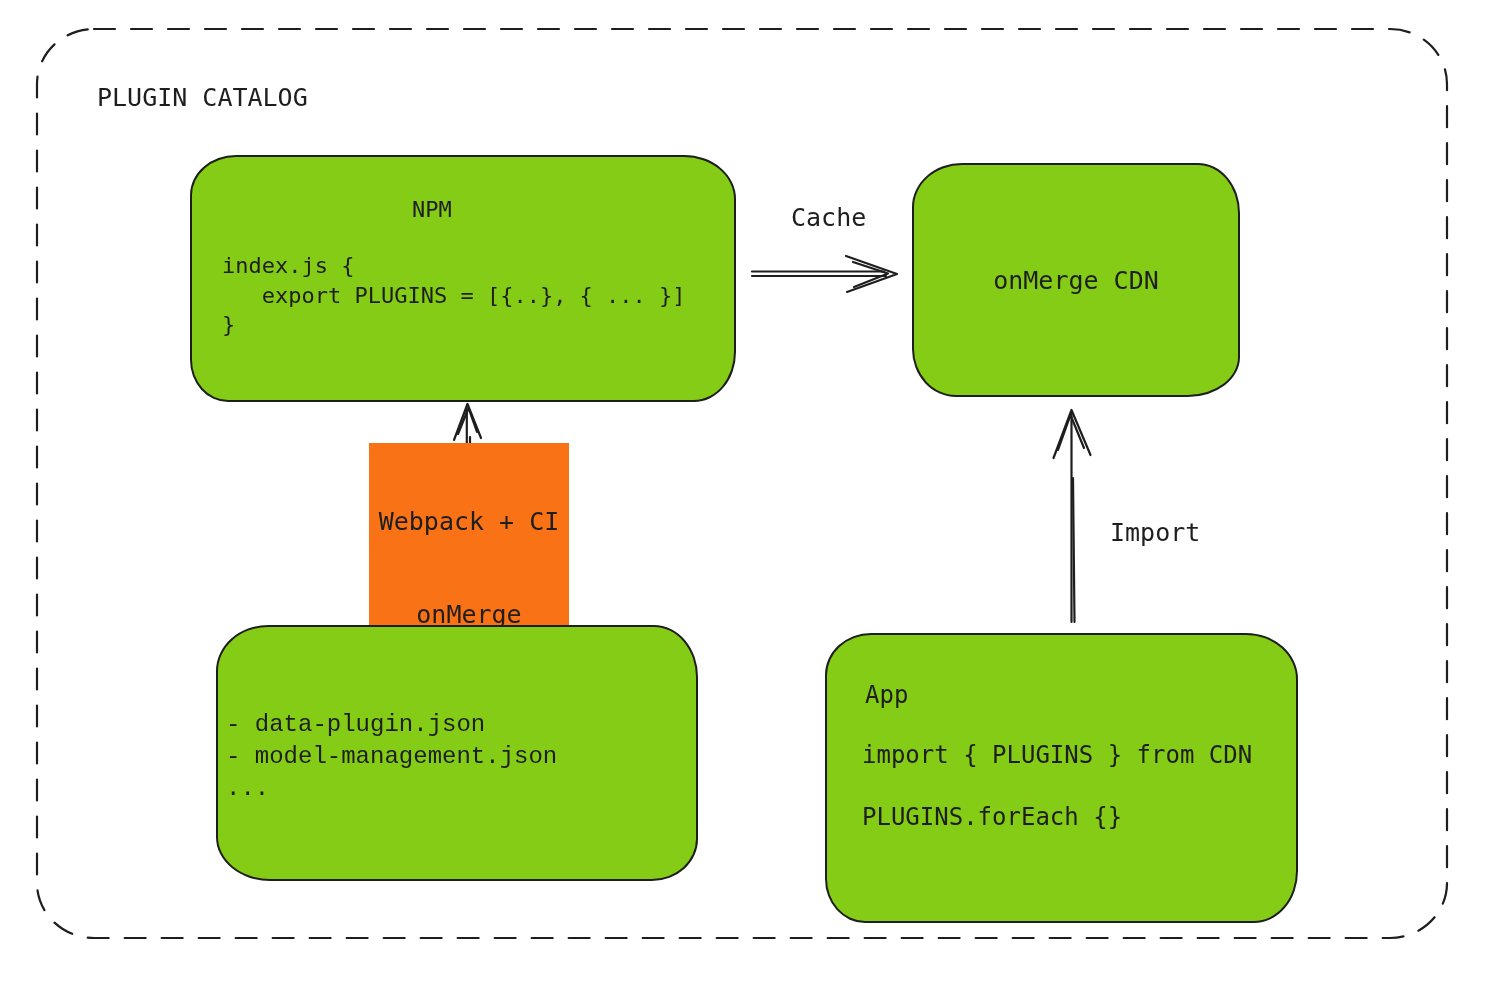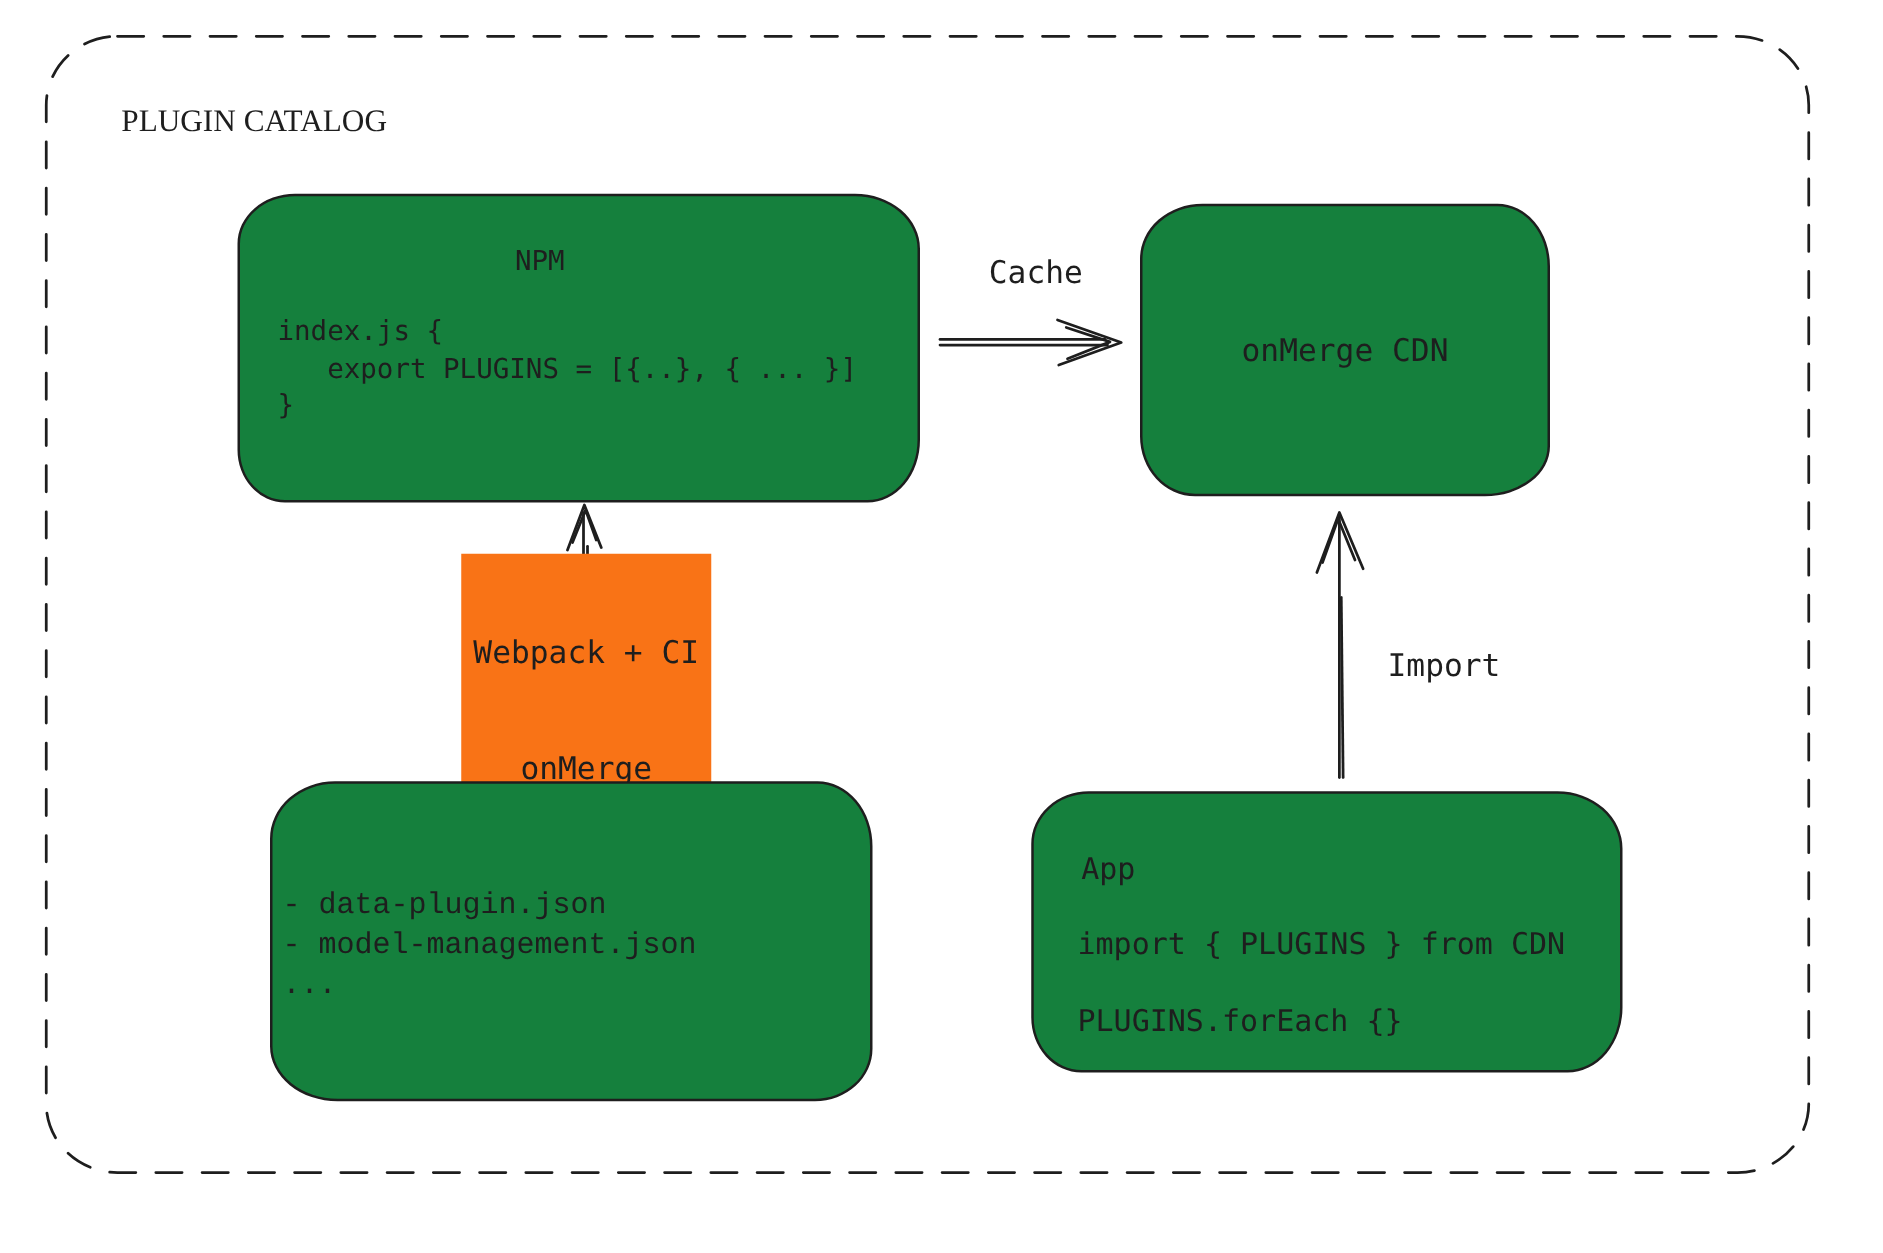--- a/index.html
+++ b/index.html
@@ -28,21 +28,21 @@
     fill: none;
     stroke: #1e1e1e;
     stroke-width: 2.2;
     stroke-linecap: round;
     stroke-linejoin: round;
   }
   .node {
     position: absolute;
     box-sizing: border-box;
     border: 2.3px solid #1e1e1e;
-    background: #15803d;
+    background: #84cc16;
   }
   .label {
     position: absolute;
     white-space: pre;
     font-size: 25px;
     line-height: 31px;
     color: #1e1e1e;
   }
   .codeline {
     white-space: pre;
@@ -71,28 +71,28 @@
   #repo-box {
     left: 216px; top: 625px; width: 482px; height: 256px;
     border-radius: 52px 44px 46px 54px / 46px 52px 42px 44px;
   }
   #repo-list {
     position: absolute; left: 8px; top: 82px;
     font-size: 24px; line-height: 32px; font-family: Liberation Mono, monospace;
   }
   
   #app-box {
-    left: 825px; top: 633px; width: 473px; height: 225px;
+    left: 825px; top: 633px; width: 473px; height: 290px;
     border-radius: 46px 52px 44px 40px / 42px 46px 52px 44px;
   }
   #app-title   { position: absolute; left: 38px; top: 46px;  font-size: 24px; white-space: pre; }
   #app-line1   { position: absolute; left: 35px; top: 106px; font-size: 24px; white-space: pre; }
   #app-line2   { position: absolute; left: 35px; top: 168px; font-size: 24px; white-space: pre; }
   
-  #diagram-title { left: 97px;  top: 82px; font-family: Liberation Serif, serif; }
+  #diagram-title { left: 97px;  top: 82px; }
   #cache-label   { left: 791px; top: 202px; }
   #merge-label   {
     left: 369px; top: 443px; width: 200px;
     text-align: center; background: #f97316; padding: 1px 0;
   }
   #repo-heading  { left: 288px;  top: 566px; }
   #import-label  { left: 1110px; top: 517px; }
 </style>
 </head>
 <body>

